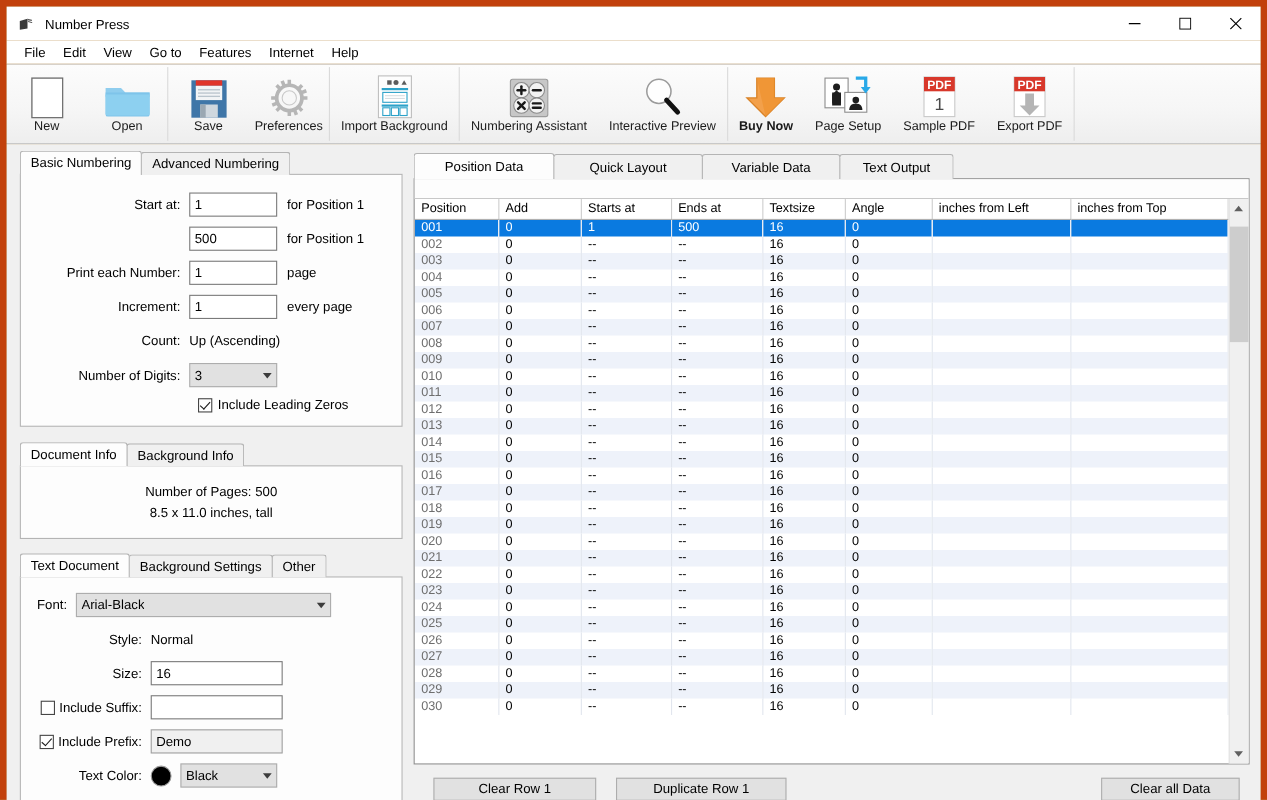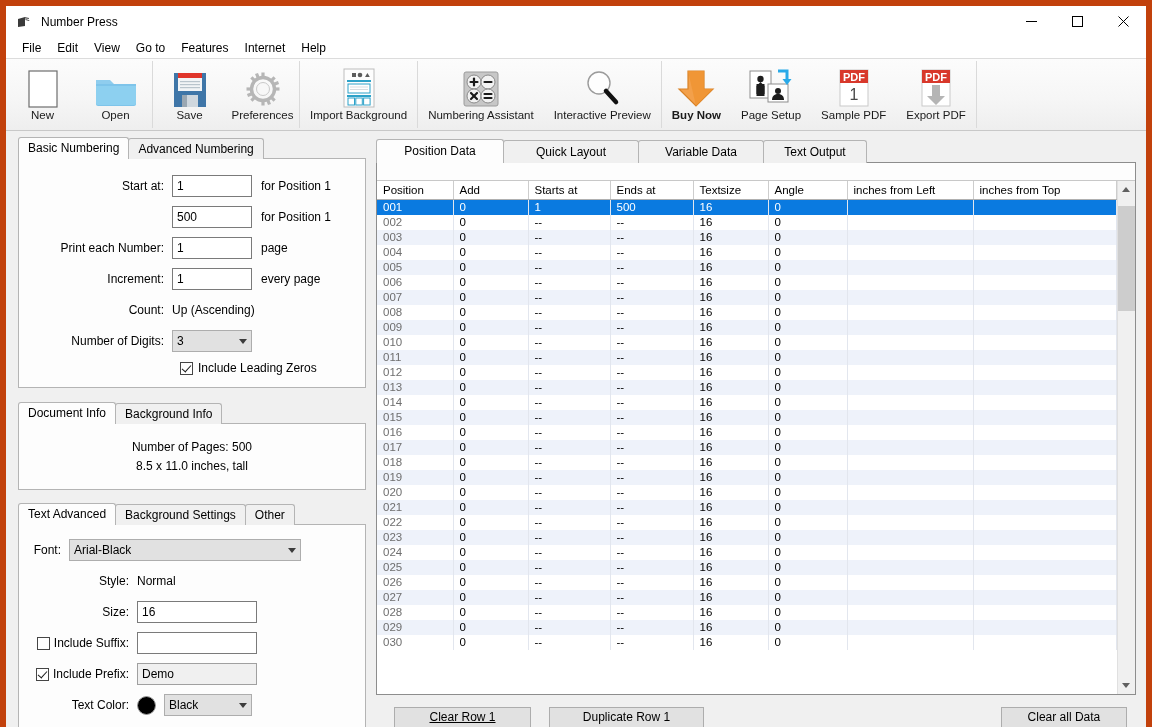--- a/index.html
+++ b/index.html
@@ -428,21 +428,21 @@
         <div class="panel">
           <div class="docinfo">
             <div>Number of Pages: 500</div>
             <div>8.5 x 11.0 inches, tall</div>
           </div>
         </div>
       </div>
 
       <div style="margin-top:13px;">
         <div class="tabstrip">
-          <div class="tab active">Text Advanced</div>
+          <div class="tab active">Text Document</div>
           <div class="tab">Background Settings</div>
           <div class="tab">Other</div>
         </div>
         <div class="panel">
           <div class="tsform">
             <div class="trow">
               <div class="tlab" style="width:50px;">Font:</div>
               <div class="combo w-font">
                 <span class="cv">Arial-Black</span>
                 <span class="chev"></span>
@@ -830,20 +830,20 @@
               <div class="sb-thumb"></div>
             </div>
             <div class="sb-arrow">
                 <span class="caret down"></span>
               </div>
           </div>
         </div>
       </div>
 
       <div class="btnbar">
-        <div class="btn" style="width:137px;margin-left:18px;text-decoration:underline;">Clear Row 1</div>
+        <div class="btn" style="width:148px;margin-left:18px;">Clear Row 1</div>
         <div class="btn" style="width:155px;margin-left:18px;">Duplicate Row 1</div>
         <div class="spacer"></div>
         <div class="btn" style="width:126px;margin-right:9px;">Clear all Data</div>
       </div>
     </div>
   </div>
 </div>
 
 </body></html>

